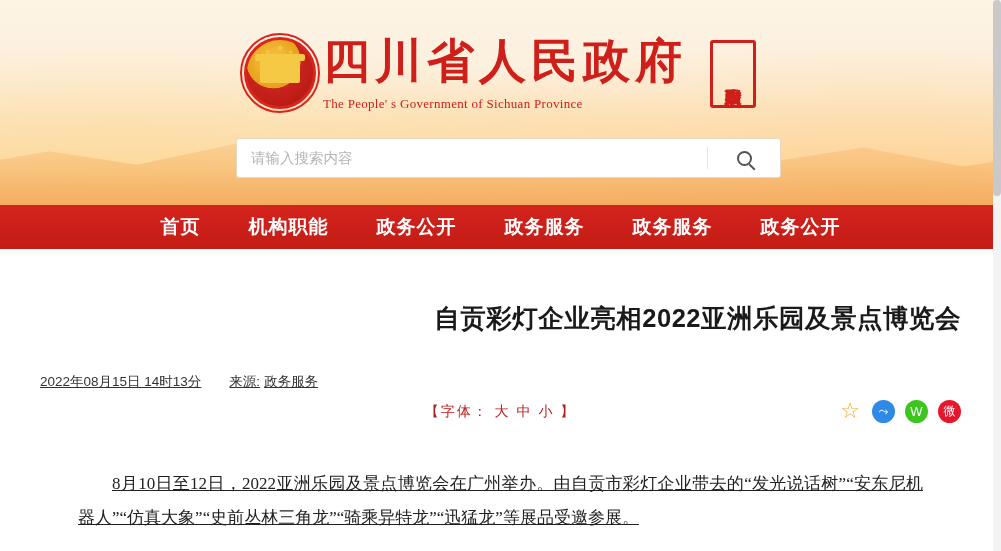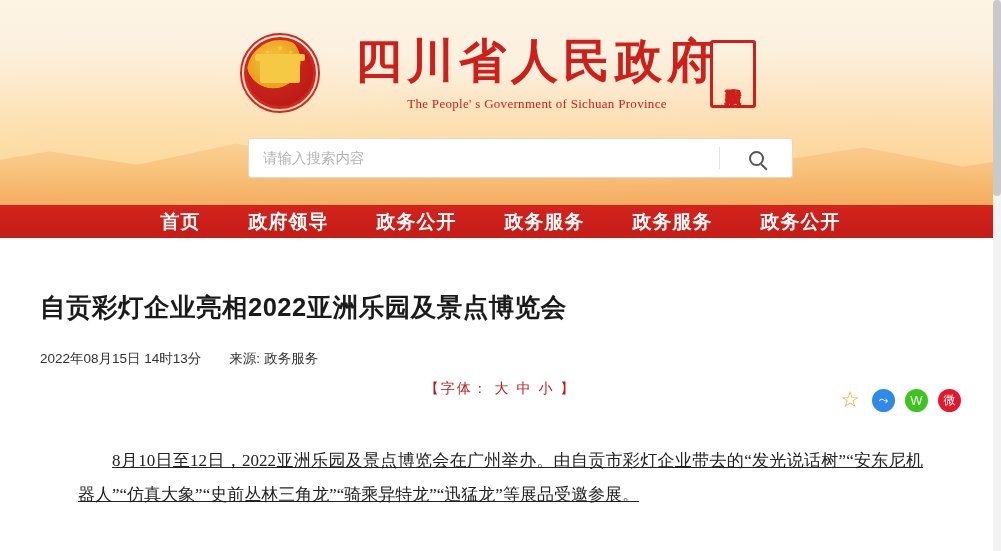--- a/index.html
+++ b/index.html
@@ -66,23 +66,22 @@
     content:""; position:absolute; left:-5px; top:-7px; width:50px; height:7px;
     background:#f6c944; border-radius:2px;
   }
   .emblem .stars { position:absolute; left:26px; top:13px; width:32px; height:12px; }
   .emblem .star {
     position:absolute; color:#f6c944; font-size:9px; line-height:9px;
   }
 
   .title-block {
     position: absolute;
-    left: 337px; top: 33px;
+    left: 323px; top: 33px;
     width: 400px;
-    text-align: center;
   }
   .cn-title {
     font-family: "Liberation Serif", serif;
     font-weight: bold;
     font-size: 47px;
     letter-spacing: 5px;
     color: #cf1f1a;
     line-height: 56px;
     white-space: nowrap;
   }
@@ -112,21 +111,21 @@
     writing-mode: vertical-rl;
     display: flex;
     align-items: center;
     justify-content: center;
   }
   .seal span { display: block; }
 
   
   .search-box {
     position: absolute;
-    left: 248px; top: 138px;
+    left: 236px; top: 138px;
     width: 545px; height: 40px;
     background: #ffffff;
     border: 1px solid #e6d8c2;
     border-radius: 3px;
     display: flex;
     align-items: center;
   }
   .search-input {
     flex: 1;
     height: 100%;
@@ -159,21 +158,21 @@
     content: "";
     position: absolute;
     right: -6px; bottom: -4px;
     width: 8px; height: 2px;
     background: #555;
     transform: rotate(45deg);
   }
 
   
   .navbar {
-    height: 33px;
+    height: 44px;
     background: linear-gradient(180deg, #d4231d 0%, #c41c16 100%);
     display: flex;
     align-items: center;
     justify-content: center;
     gap: 0;
   }
   .nav-item {
     color: #ffffff;
     font-size: 19px;
     font-weight: bold;
@@ -186,33 +185,34 @@
   }
 
   
   .content {
     position: relative;
     padding: 0 40px;
     background: #fff;
   }
   .article-title {
     margin-top: 52px;
-    text-align: left;
+    text-align: right;
     font-family: "Liberation Sans", sans-serif;
     font-weight: bold;
     font-size: 25.5px;
     color: #1a1a1a;
     letter-spacing: 0.5px;
   }
   .meta-row {
-    margin-top: 25px;
+    margin-top: 37px;
     display: flex;
     font-size: 13.5px;
     color: #333;
     padding-left: 0px;
+    text-decoration: underline;
   }
   .meta-date { margin-right: 28px; }
   .meta-source { }
 
   .fontsize-row {
     margin-top: 12px;
     text-align: center;
     font-size: 14px;
     color: #b91c1c;
     letter-spacing: 2px;
@@ -312,21 +312,21 @@
         <button class="search-btn">
           <span class="mag"></span>
         </button>
       </div>
 
     </div>
   </div>
 
   <div class="navbar">
     <div class="nav-item">首页</div>
-    <div class="nav-item">政府领导</div>
+    <div class="nav-item">机构职能</div>
     <div class="nav-item">政务公开</div>
     <div class="nav-item">政务服务</div>
     <div class="nav-item">政务服务</div>
     <div class="nav-item">政务公开</div>
   </div>
 
   <div class="content">
 
     <div class="article-title">自贡彩灯企业亮相2022亚洲乐园及景点博览会</div>
 

